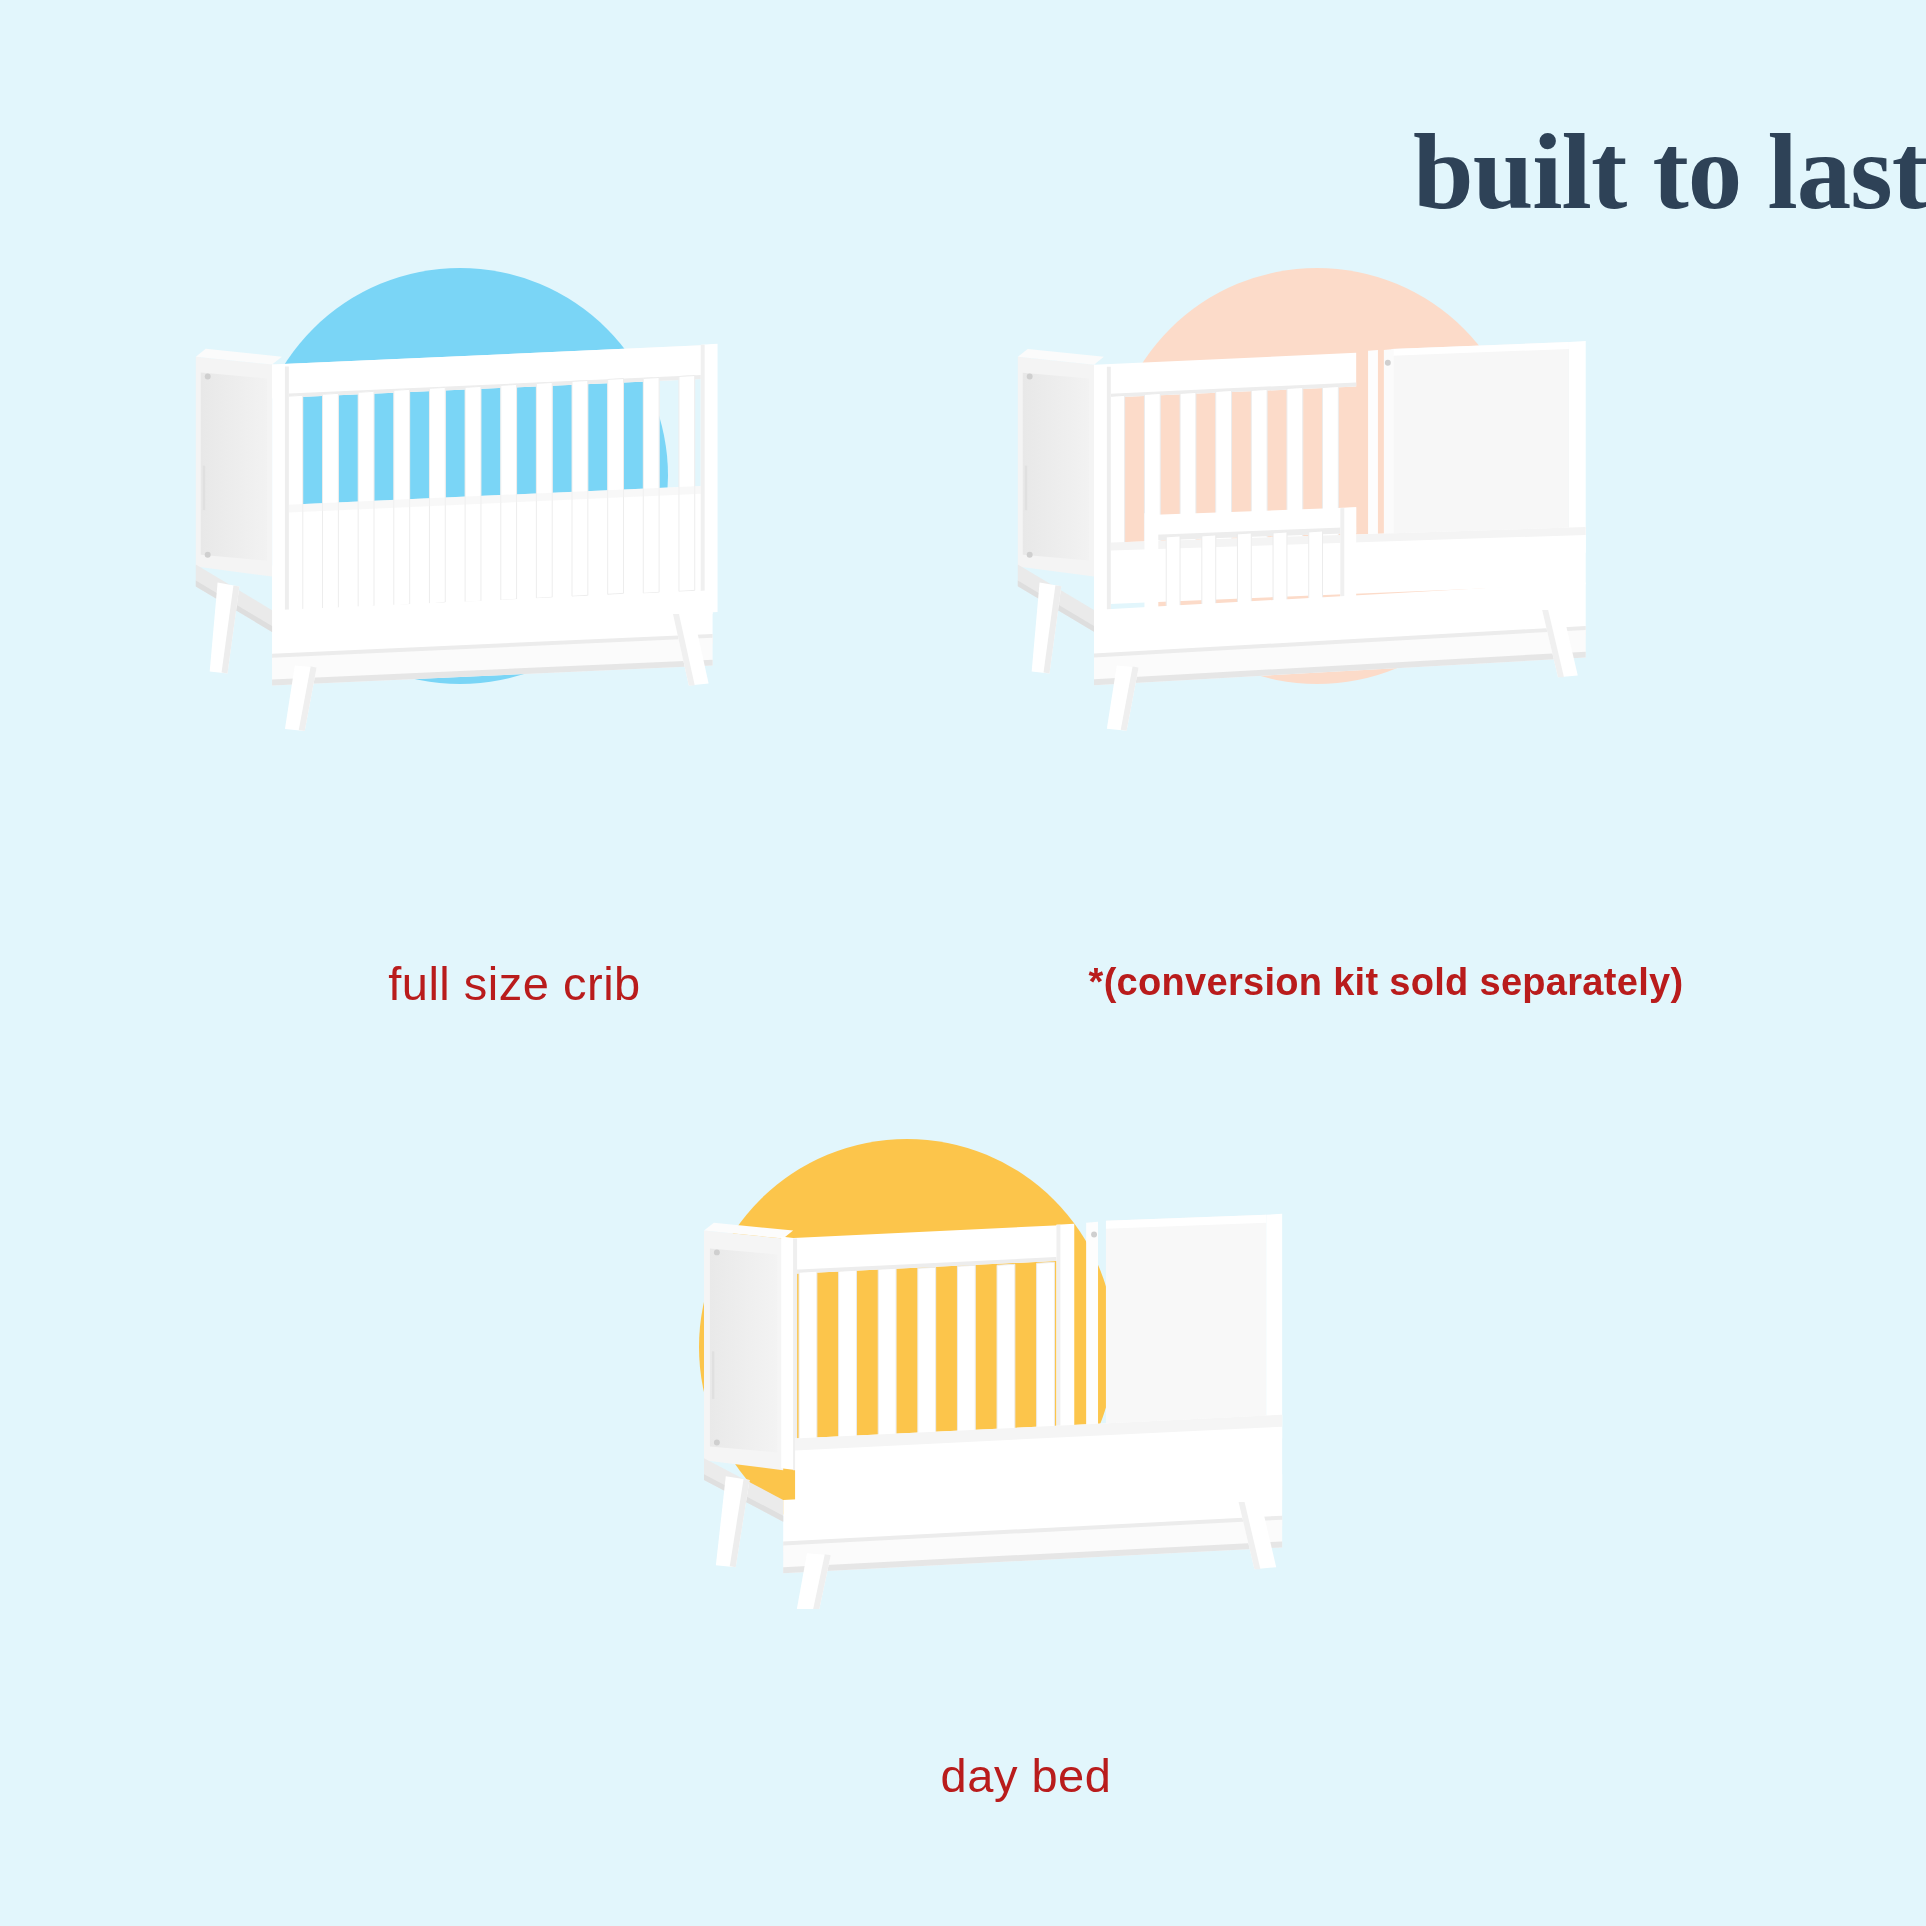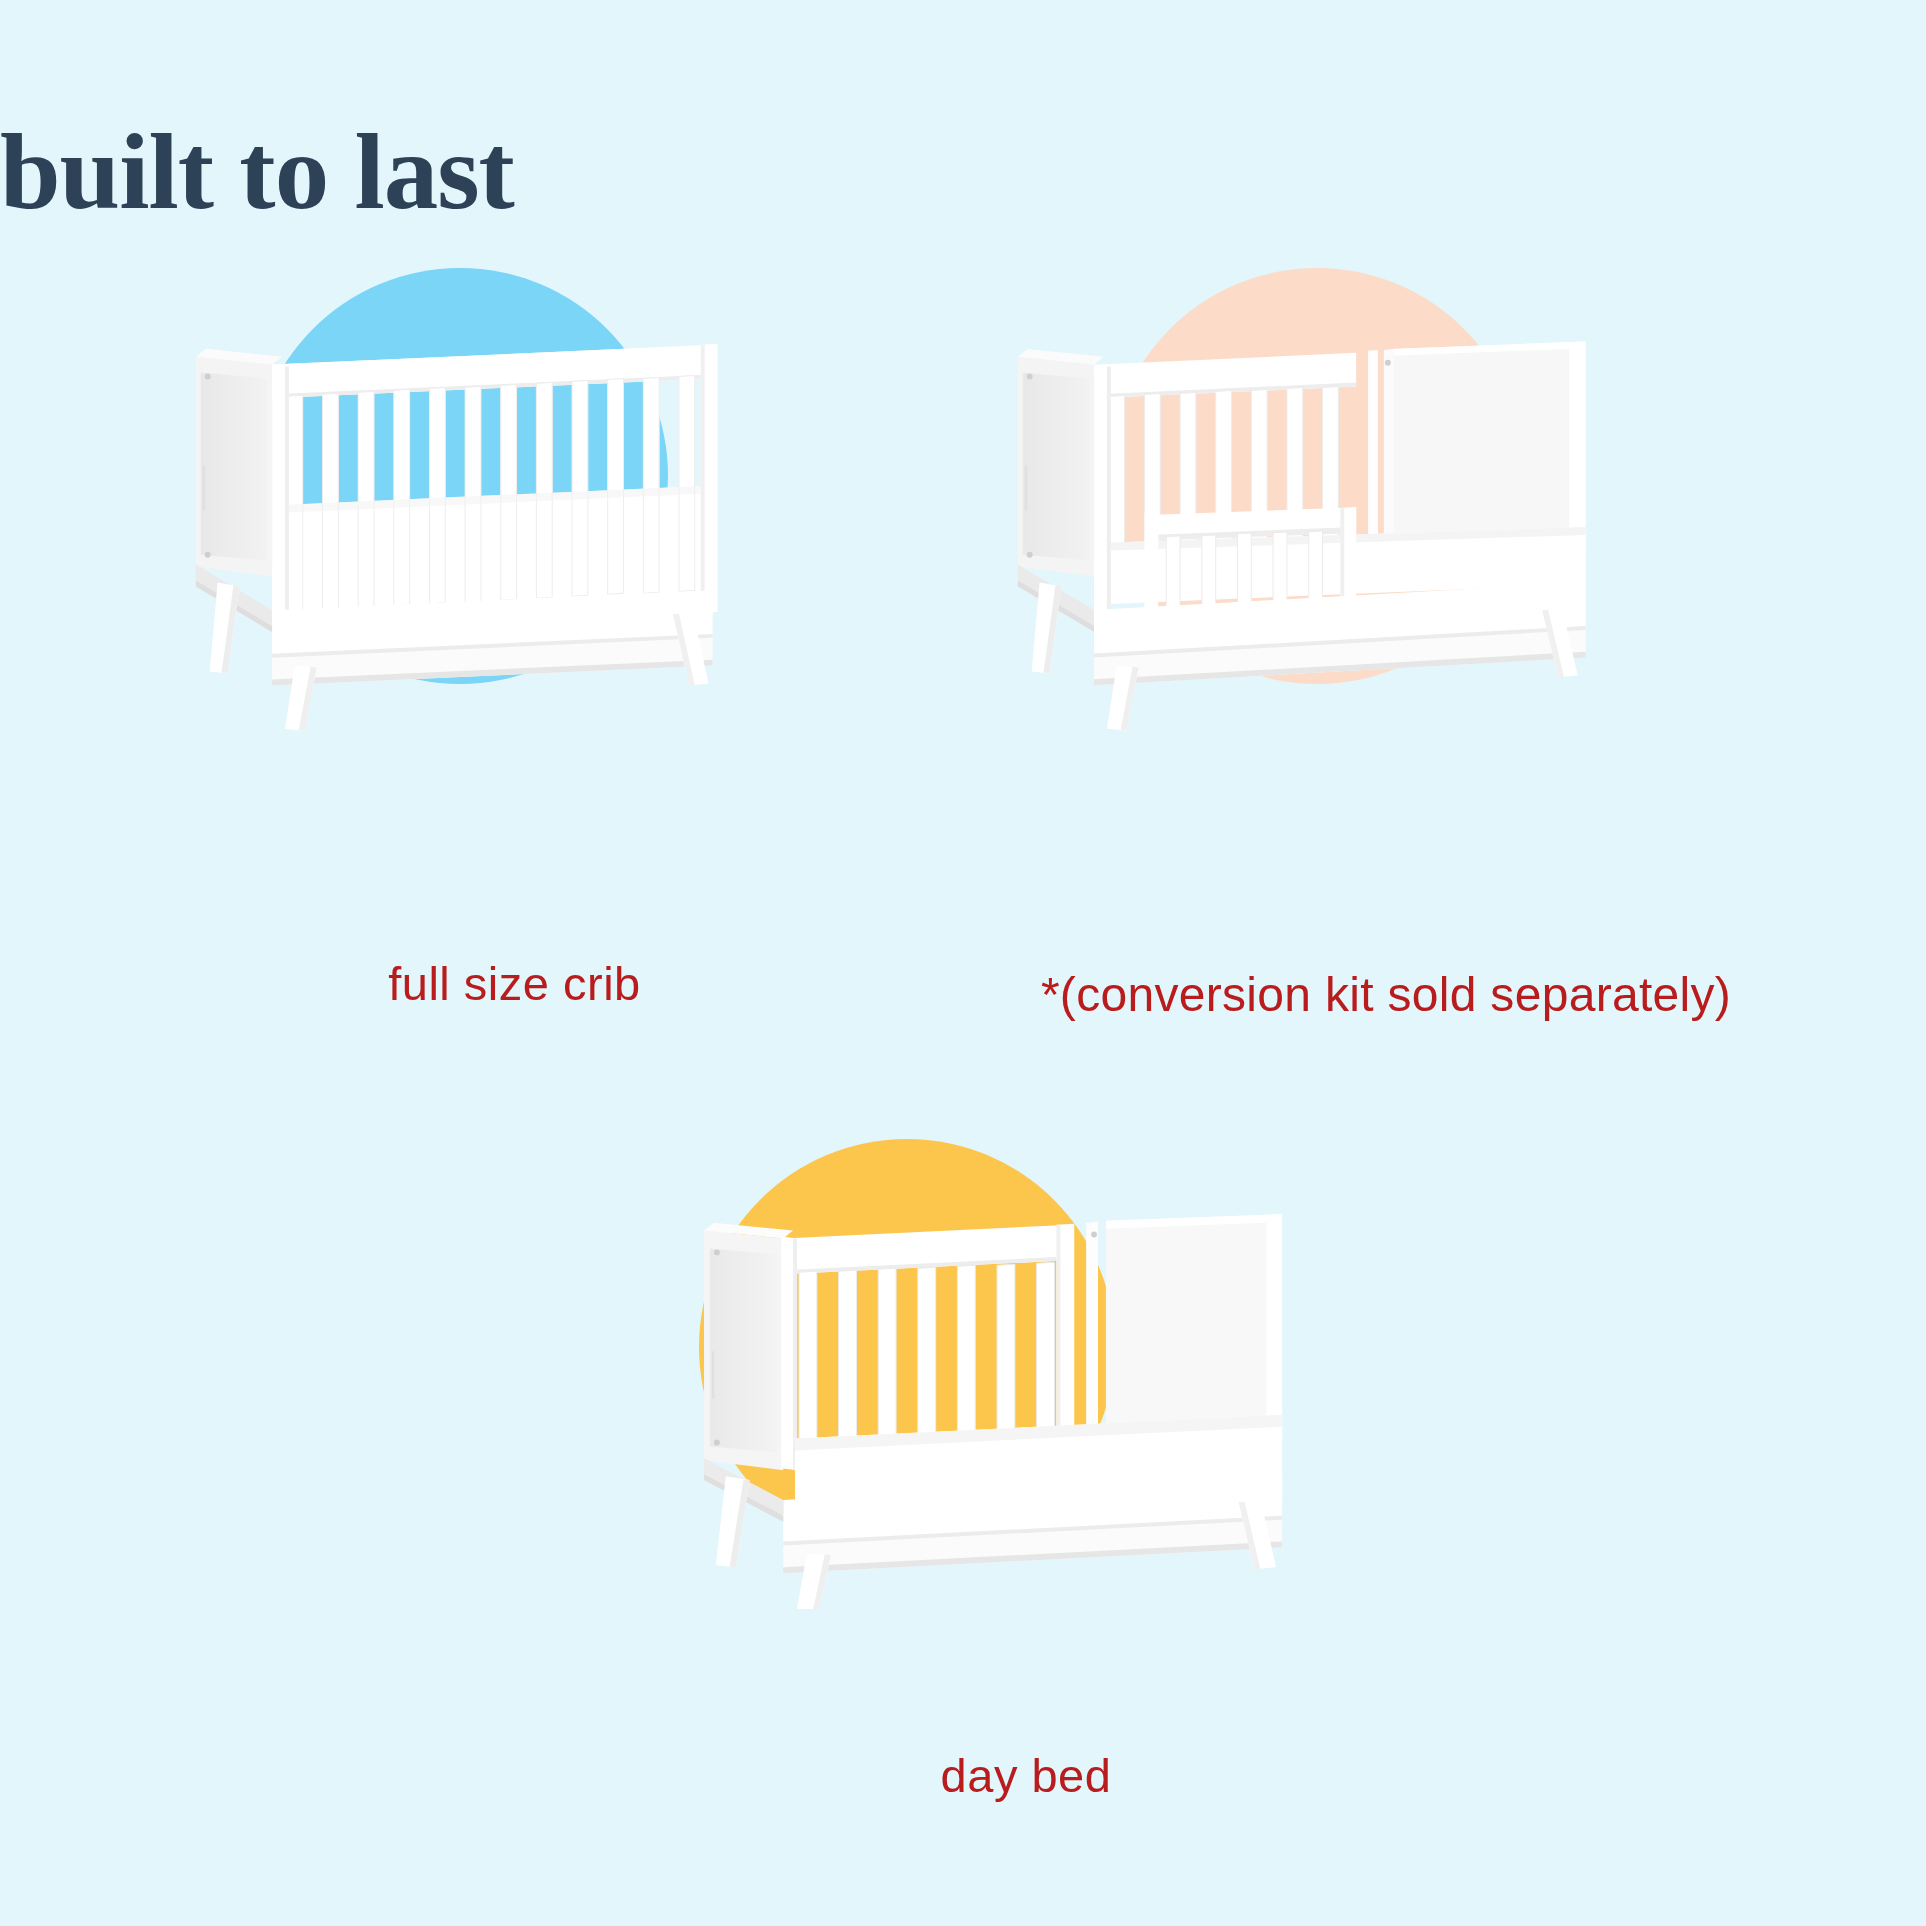--- a/index.html
+++ b/index.html
@@ -21,21 +21,21 @@
     height: 1927px;
     background: #e2f6fc;
   }
 
   
   .title {
     position: absolute;
     left: 0;
     top: 117px;
     width: 1927px;
-    text-align: left;
+    text-align: right;
     font-family: "Liberation Serif", "DejaVu Serif", serif;
     font-weight: bold;
     font-size: 109px;
     letter-spacing: -1px;
     color: #2e4257;
     line-height: 1;
   }
 
   
   .panel {
@@ -55,24 +55,25 @@
     font-weight: 300;
     line-height: 1.18;
     white-space: nowrap;
   }
   .caption .main {
     font-size: 47px;
     letter-spacing: 0.5px;
     display: block;
   }
   .caption .sub {
-    font-size: 48px;
+    font-size: 38px;
     letter-spacing: 0.3px;
     display: block;
-    margin-top: 11px;
+    margin-top: 4px;
+    font-weight: bold;
   }
 
   
   .crib {
     position: absolute;
   }
   .crib svg { display: block; }
 </style>
 </head>
 <body style="background: rgb(226, 246, 252);">

